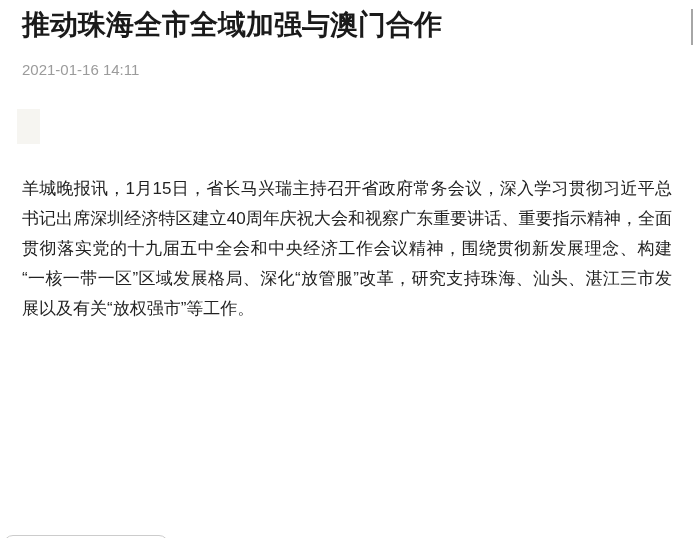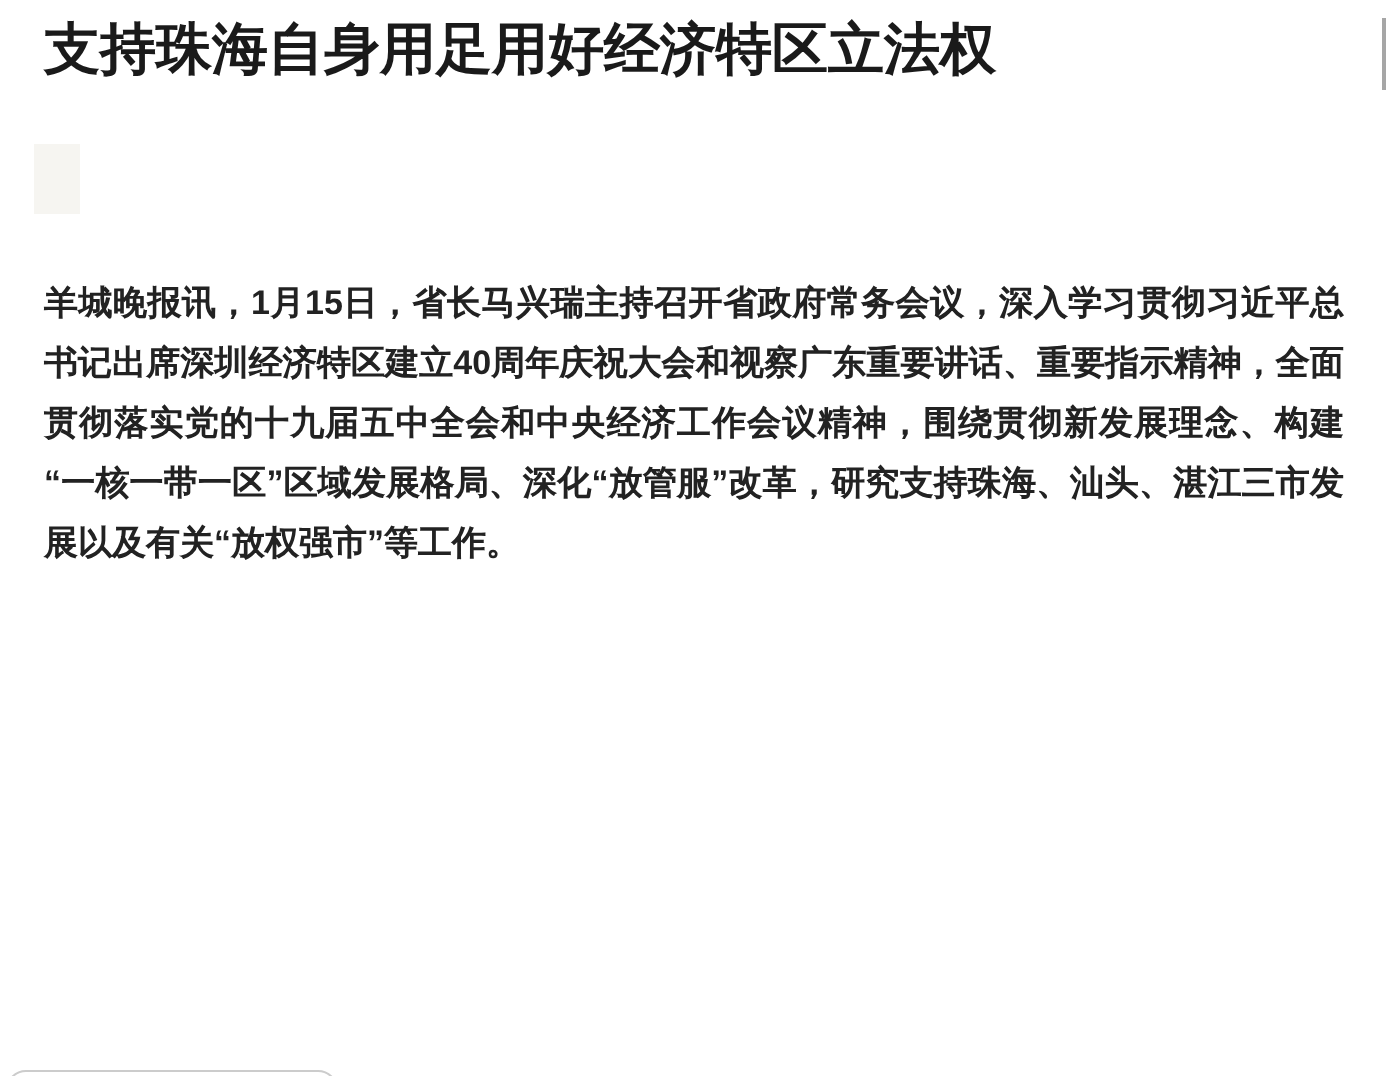--- a/index.html
+++ b/index.html
@@ -38,21 +38,20 @@
     height: 35px;
     background: #f6f5f1;
   }
   .para {
     margin: 30px 0 0 0;
     font-size: 17px;
     line-height: 30px;
     color: #222222;
     text-align: justify;
     letter-spacing: 0;
-    font-weight: bold;
   }
   .bottom-card {
     position: absolute;
     left: 3px;
     top: 535px;
     width: 166px;
     height: 30px;
     border: 1px solid #cccccc;
     border-radius: 10px;
     background: #ffffff;
@@ -64,22 +63,23 @@
     width: 2px;
     height: 36px;
     background: #a6a6a6;
   }
 </style>
 </head>
 <body>
 
 <div class="page">
 
-  <h1 class="article-title">支持珠海自身用足用好经济特区立法权</h1>
+  <h1 class="article-title">推动珠海全市全域加强与澳门合作</h1>
 
+  <div class="publish-date">2021-01-16 14:11</div>
 
   <div class="img-placeholder"></div>
 
   <p class="para">羊城晚报讯，1月15日，省长马兴瑞主持召开省政府常务会议，深入学习贯彻习近平总书记出席深圳经济特区建立40周年庆祝大会和视察广东重要讲话、重要指示精神，全面贯彻落实党的十九届五中全会和中央经济工作会议精神，围绕贯彻新发展理念、构建“一核一带一区”区域发展格局、深化“放管服”改革，研究支持珠海、汕头、湛江三市发展以及有关“放权强市”等工作。</p>
 
 
   <div class="bottom-card"></div>
 
   <div class="scrollbar-thumb"></div>
 

